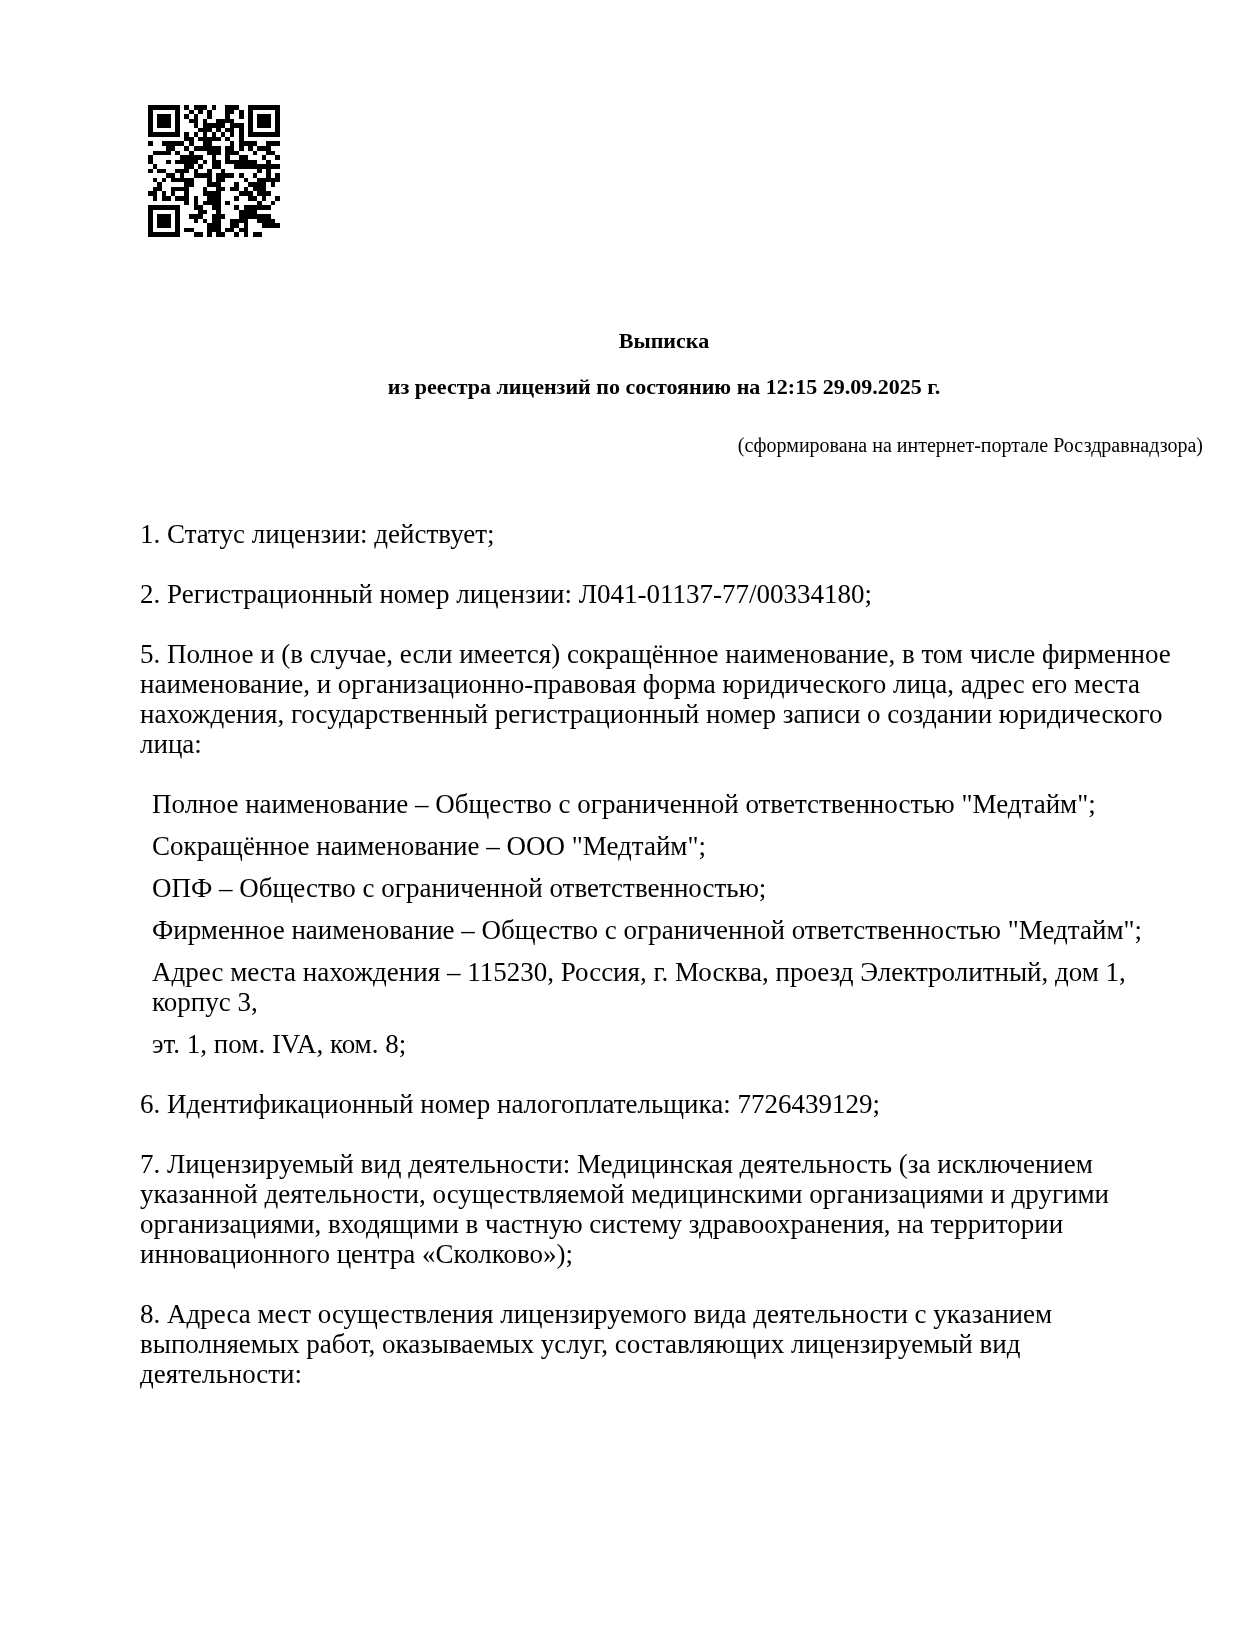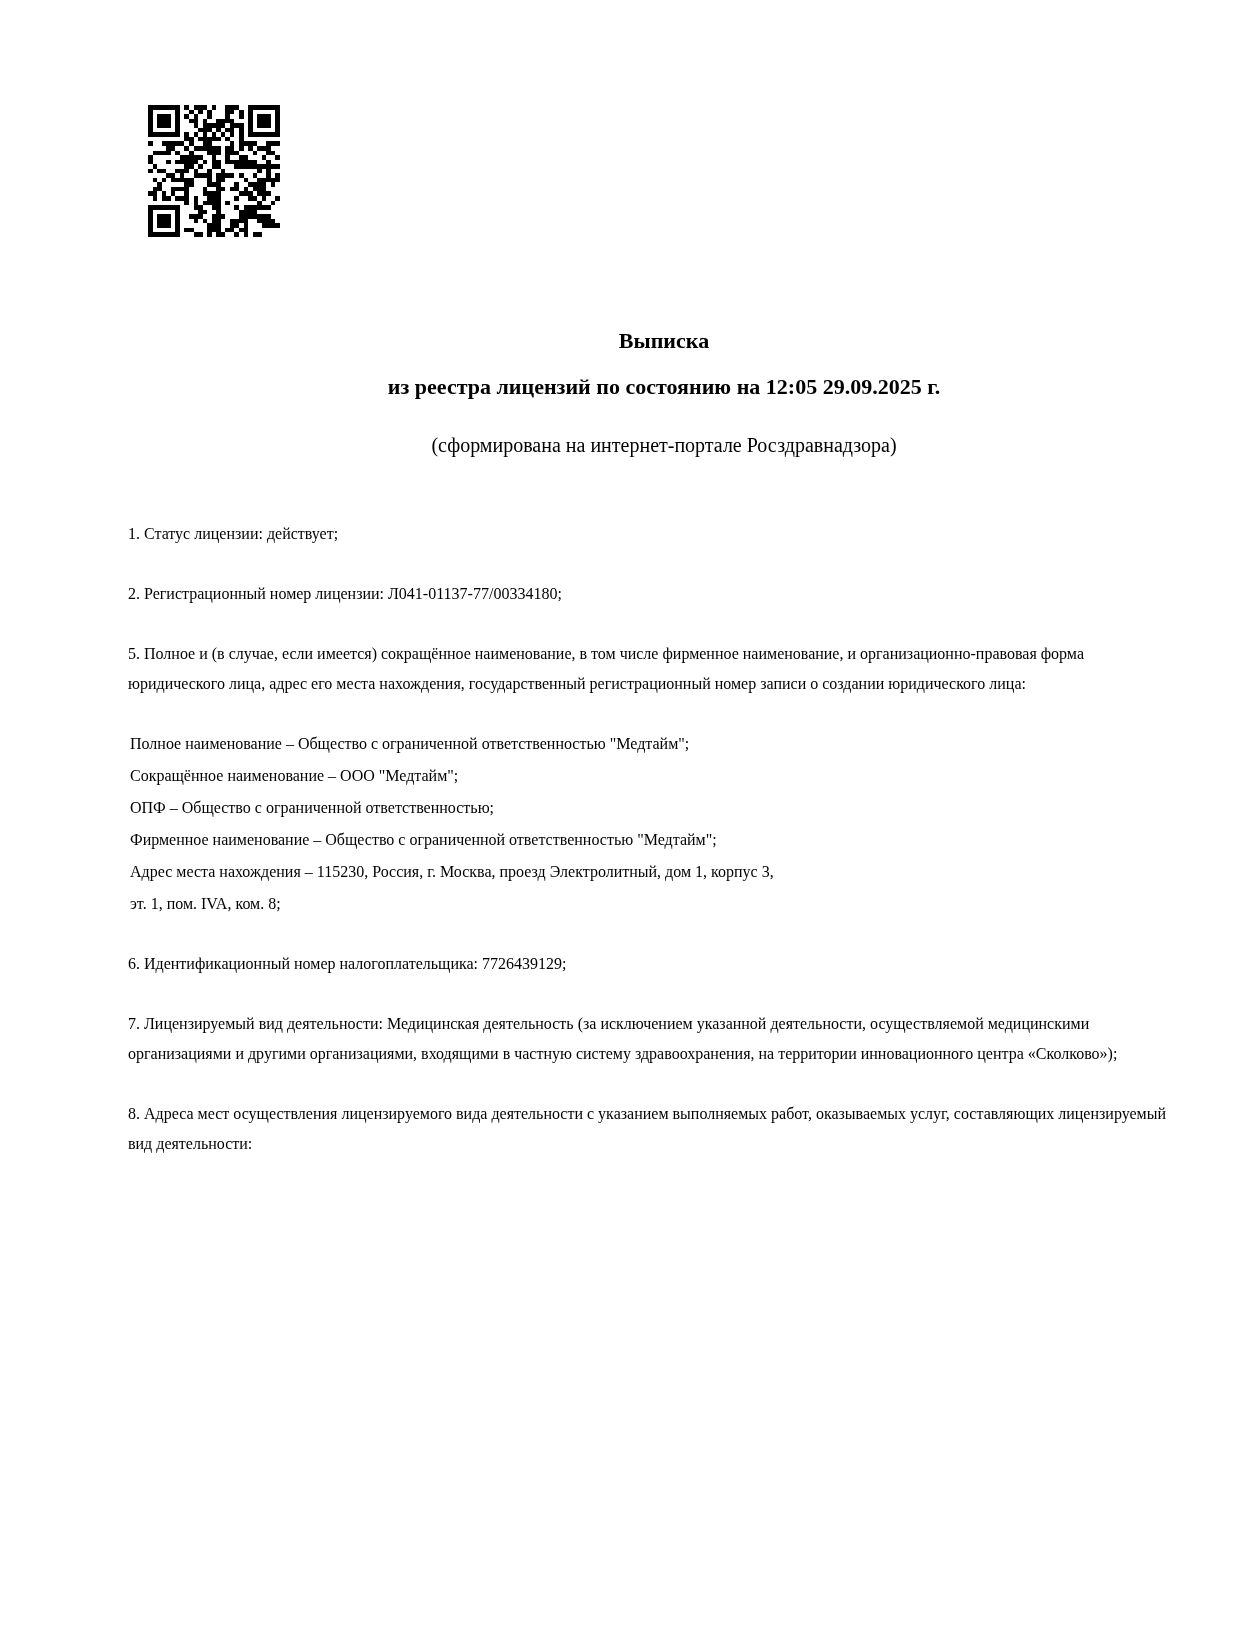--- a/index.html
+++ b/index.html
@@ -22,36 +22,36 @@
     position:absolute;
     left:140px; top:318px;
     width:1048px;
     text-align:center;
     font-weight:bold;
     font-size:22px;
     line-height:46px;
   }
   .subtitle{
     position:absolute;
-    left:140px; top:432px;
+    left:155px; top:432px;
     width:1048px;
-    text-align:center;
+    text-align:right;
     font-size:20px;
     line-height:26px;
   }
   .content{
     position:absolute;
-    left:128px; top:519px;
+    left:140px; top:519px;
     width:1048px;
-    font-size:16px;
+    font-size:27px;
     line-height:30px;
   }
   .para{margin:0 0 30px 0;}
   .para:last-child{margin-bottom:2px;}
-  .line{margin:2px;}
+  .line{margin:12px;}
 </style>
 </head>
 <body>
 
 <div class="page">
 
   <div class="qr" title="QR-код выписки">
     <svg id="qr-svg" viewBox="0 0 29 29" xmlns="http://www.w3.org/2000/svg" shape-rendering="crispEdges" fill="#000000">
         <rect x="0" y="0" width="1" height="1"></rect>
         <rect x="1" y="0" width="1" height="1"></rect>
@@ -481,21 +481,21 @@
         <rect x="16" y="28" width="1" height="1"></rect>
         <rect x="19" y="28" width="1" height="1"></rect>
         <rect x="21" y="28" width="1" height="1"></rect>
         <rect x="23" y="28" width="1" height="1"></rect>
         <rect x="24" y="28" width="1" height="1"></rect>
       </svg>
   </div>
 
   <div class="title">
     <div>Выписка</div>
-    <div>из реестра лицензий по состоянию на 12:05 29.09.2025 г.</div>
+    <div>из реестра лицензий по состоянию на 12:15 29.09.2025 г.</div>
   </div>
 
   <div class="subtitle">(сформирована на интернет-портале Росздравнадзора)</div>
 
   <div class="content" id="content">
       <div class="para">1. Статус лицензии: действует;</div>
       <div class="para">2. Регистрационный номер лицензии: Л041-01137-77/00334180;</div>
       <div class="para">5. Полное и (в случае, если имеется) сокращённое наименование, в том числе фирменное наименование, и организационно-правовая форма юридического лица, адрес его места нахождения, государственный регистрационный номер записи о создании юридического лица:</div>
       <div class="para">
         <div class="line">Полное наименование – Общество с ограниченной ответственностью "Медтайм";</div>

